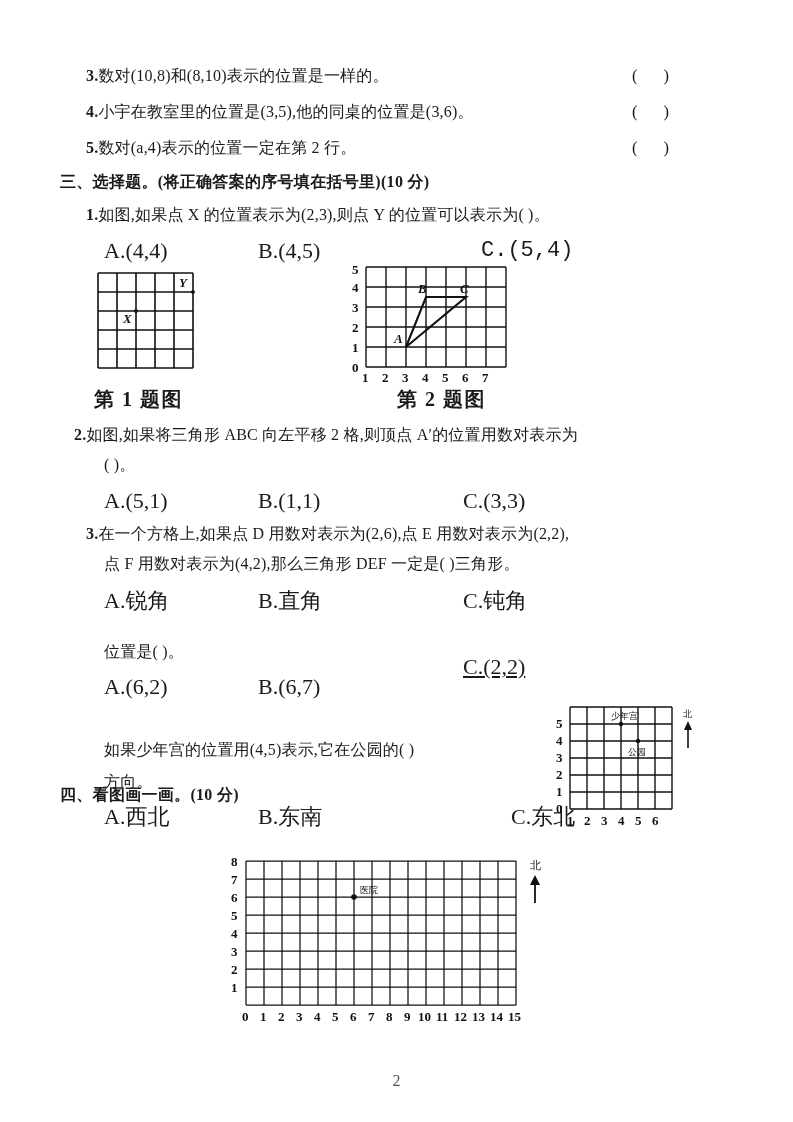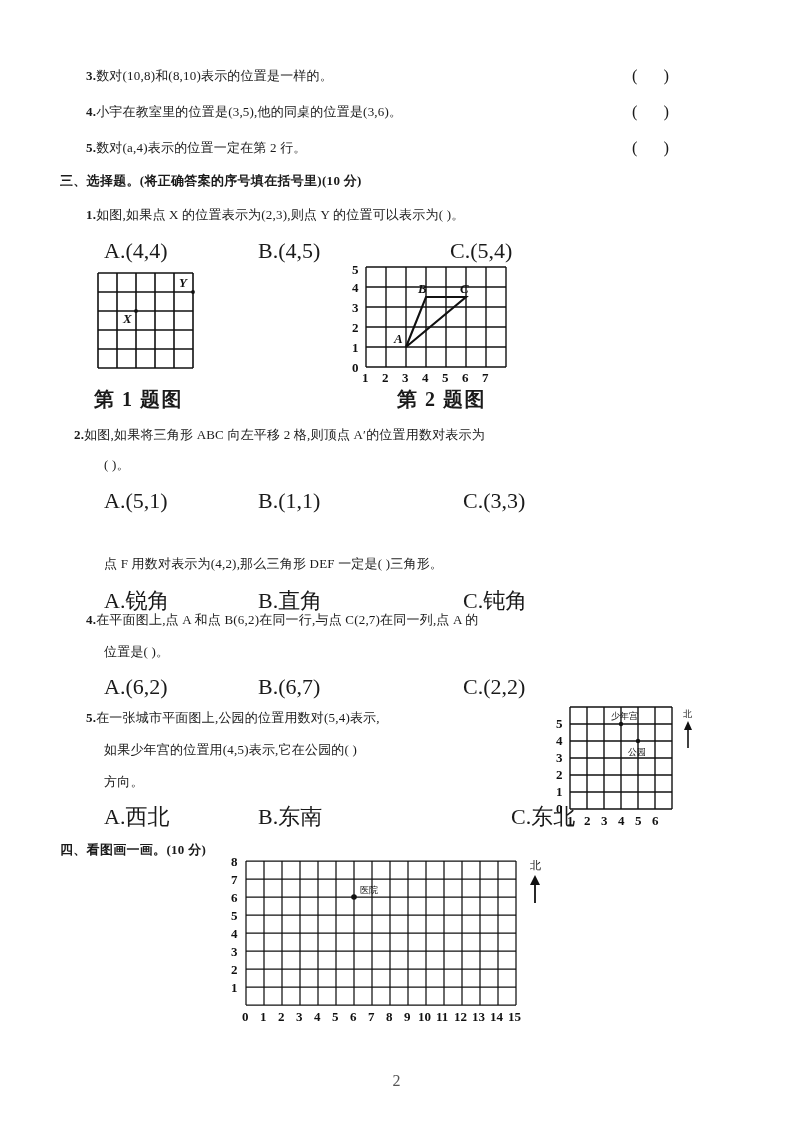--- a/index.html
+++ b/index.html
@@ -18,37 +18,37 @@
   .page {
     position: absolute;
     left: 0; top: 0;
     width: 793px;
     height: 1122px;
   }
 
   
   .qline {
     position: absolute;
-    font-size: 13px;
+    font-size: 16px;
     line-height: 20px;
     white-space: nowrap;
     letter-spacing: 0.2px;
   }
   .qline .num {
     font-weight: bold;
     font-family: "Liberation Serif", serif;
   }
   .brace {
     position: absolute;
     font-size: 16.5px;
     letter-spacing: 11px;
   }
   .section-head {
     position: absolute;
-    font-size: 13px;
+    font-size: 16px;
     font-weight: bold;
     white-space: nowrap;
     letter-spacing: 0.3px;
     font-family: Liberation Serif, serif;
   }
   .opt {
     position: absolute;
     font-size: 22px;
     white-space: nowrap;
   }
@@ -117,21 +117,21 @@
   </div>
   <div class="brace" style="left:632px; top:138px;">(    )</div>
 
   <div class="section-head" style="left:60px; top:172px;">三、选择题。(将正确答案的序号填在括号里)(10 分)</div>
 
   <div class="qline" style="left:86px; top:205px;">
     <span class="num">1.</span><span>如图,如果点 X 的位置表示为(2,3),则点 Y 的位置可以表示为(      )。</span>
   </div>
   <div class="opt" style="left:104px; top:238px;">A.(4,4)</div>
   <div class="opt" style="left:258px; top:238px;">B.(4,5)</div>
-  <div class="opt" style="left:450px; top:238px;">C.(5,4)</div>
+  <div class="opt" style="left:481px; top:238px;font-family:Liberation Mono, monospace;">C.(5,4)</div>
 
   <div class="fig" style="left:96px; top:271px;">
     <svg width="110" height="100" viewBox="0 0 110 100">
       <g stroke="#111" stroke-width="1.6" fill="none">
 
         <line x1="2" y1="2" x2="2" y2="97"></line>
         <line x1="21" y1="2" x2="21" y2="97"></line>
         <line x1="40" y1="2" x2="40" y2="97"></line>
         <line x1="59" y1="2" x2="59" y2="97"></line>
         <line x1="78" y1="2" x2="78" y2="97"></line>
@@ -200,36 +200,33 @@
   <div class="cap" style="left:397px; top:386px;">第 2 题图</div>
 
   <div class="qline" style="left:74px; top:425px;text-align:right;">
     <span class="num">2.</span><span>如图,如果将三角形 ABC 向左平移 2 格,则顶点 A′的位置用数对表示为</span>
   </div>
   <div class="qline" style="left:104px; top:455px;">(      )。</div>
   <div class="opt" style="left:104px; top:488px;">A.(5,1)</div>
   <div class="opt" style="left:258px; top:488px;">B.(1,1)</div>
   <div class="opt" style="left:463px; top:488px;text-align:right;">C.(3,3)</div>
 
+  <div class="qline" style="left:86px; top:524px;">
+    <span class="num">3.</span><span>在一个方格上,如果点 D 用数对表示为(2,6),点 E 用数对表示为(2,2),</span>
+  </div>
   <div class="qline" style="left:104px; top:554px;">点 F 用数对表示为(4,2),那么三角形 DEF 一定是(      )三角形。</div>
   <div class="opt" style="left:104px; top:586px;">A.锐角</div>
   <div class="opt" style="left:258px; top:586px;">B.直角</div>
   <div class="opt" style="left:463px; top:586px;">C.钝角</div>
 
-  <div class="qline" style="left:86px; top:610px;">
-    <span class="num">4.</span><span>在平面图上,点 A 和点 B(6,2)在同一行,与点 C(2,7)在同一列,点 A 的</span>
-  </div>
   <div class="qline" style="left:104px; top:642px;">位置是(      )。</div>
   <div class="opt" style="left:104px; top:674px;">A.(6,2)</div>
   <div class="opt" style="left:258px; top:674px;">B.(6,7)</div>
-  <div class="opt" style="left:463px; top:674px;">C.(2,2)</div>
-
-  <div class="qline" style="left:86px; top:708px;">
-    <span class="num">5.</span><span>在一张城市平面图上,公园的位置用数对(5,4)表示,</span>
-  </div>
+  <div class="opt" style="left:463px; top:654px;text-decoration:underline;">C.(2,2)</div>
+
   <div class="qline" style="left:104px; top:740px;">如果少年宫的位置用(4,5)表示,它在公园的(      )</div>
   <div class="qline" style="left:104px; top:772px;">方向。</div>
   <div class="opt" style="left:104px; top:802px;">A.西北</div>
   <div class="opt" style="left:258px; top:802px;">B.东南</div>
   <div class="opt" style="left:463px; top:802px;margin-left:48px;">C.东北</div>
 
   <div class="fig" style="left:550px; top:703px;">
     <svg width="190" height="135" viewBox="0 0 190 135">
 
       <g stroke="#111" stroke-width="1.4" fill="none">
@@ -270,21 +267,21 @@
       <text class="cn" x="78" y="52">公园</text>
 
       <text class="cn" x="133" y="14">北</text>
       <g stroke="#111" stroke-width="1.6" fill="#111">
         <line x1="138" y1="45" x2="138" y2="23"></line>
         <polygon points="138,18 134,27 142,27" stroke="none"></polygon>
       </g>
     </svg>
   </div>
 
-  <div class="section-head" style="left:60px; top:841px;">四、看图画一画。(10 分)</div>
+  <div class="section-head" style="left:60px; top:785px;">四、看图画一画。(10 分)</div>
 
   <div class="fig" style="left:218px; top:855px;">
     <svg width="340" height="185" viewBox="0 0 340 185">
 
       <g stroke="#111" stroke-width="1.25" fill="none">
         <line x1="28" y1="6" x2="28" y2="150"></line>
         <line x1="46" y1="6" x2="46" y2="150"></line>
         <line x1="64" y1="6" x2="64" y2="150"></line>
         <line x1="82" y1="6" x2="82" y2="150"></line>
         <line x1="100" y1="6" x2="100" y2="150"></line>

